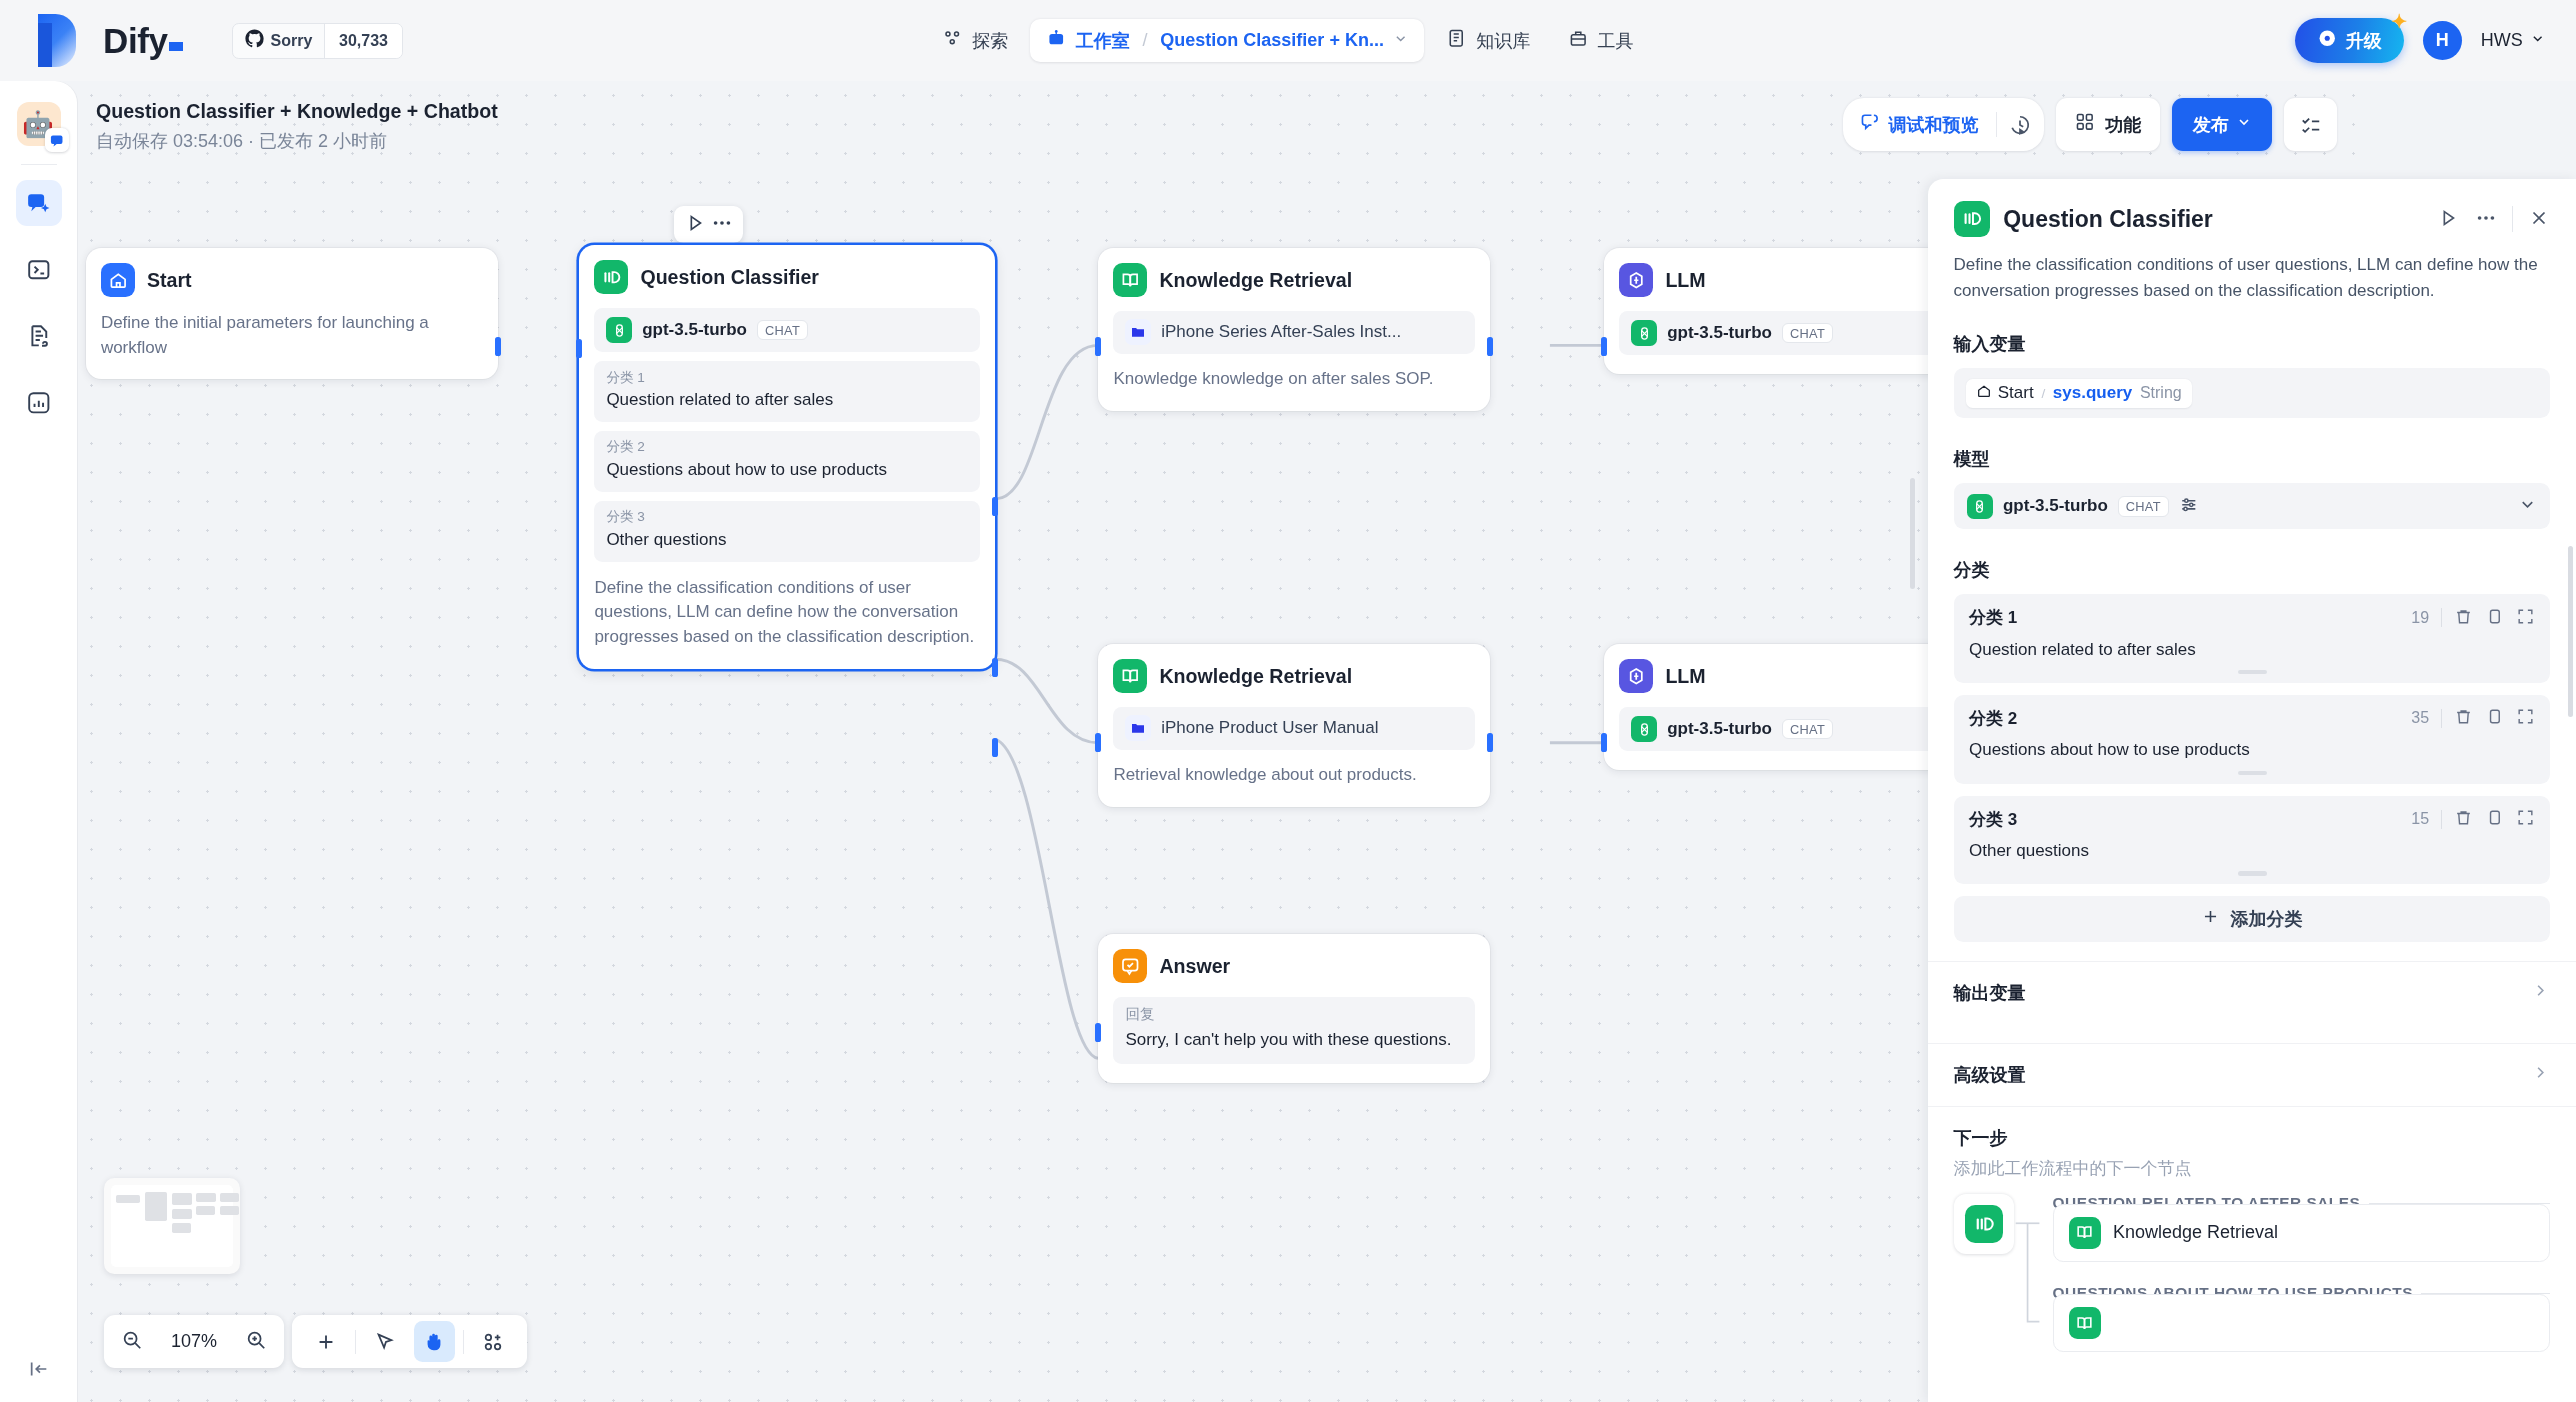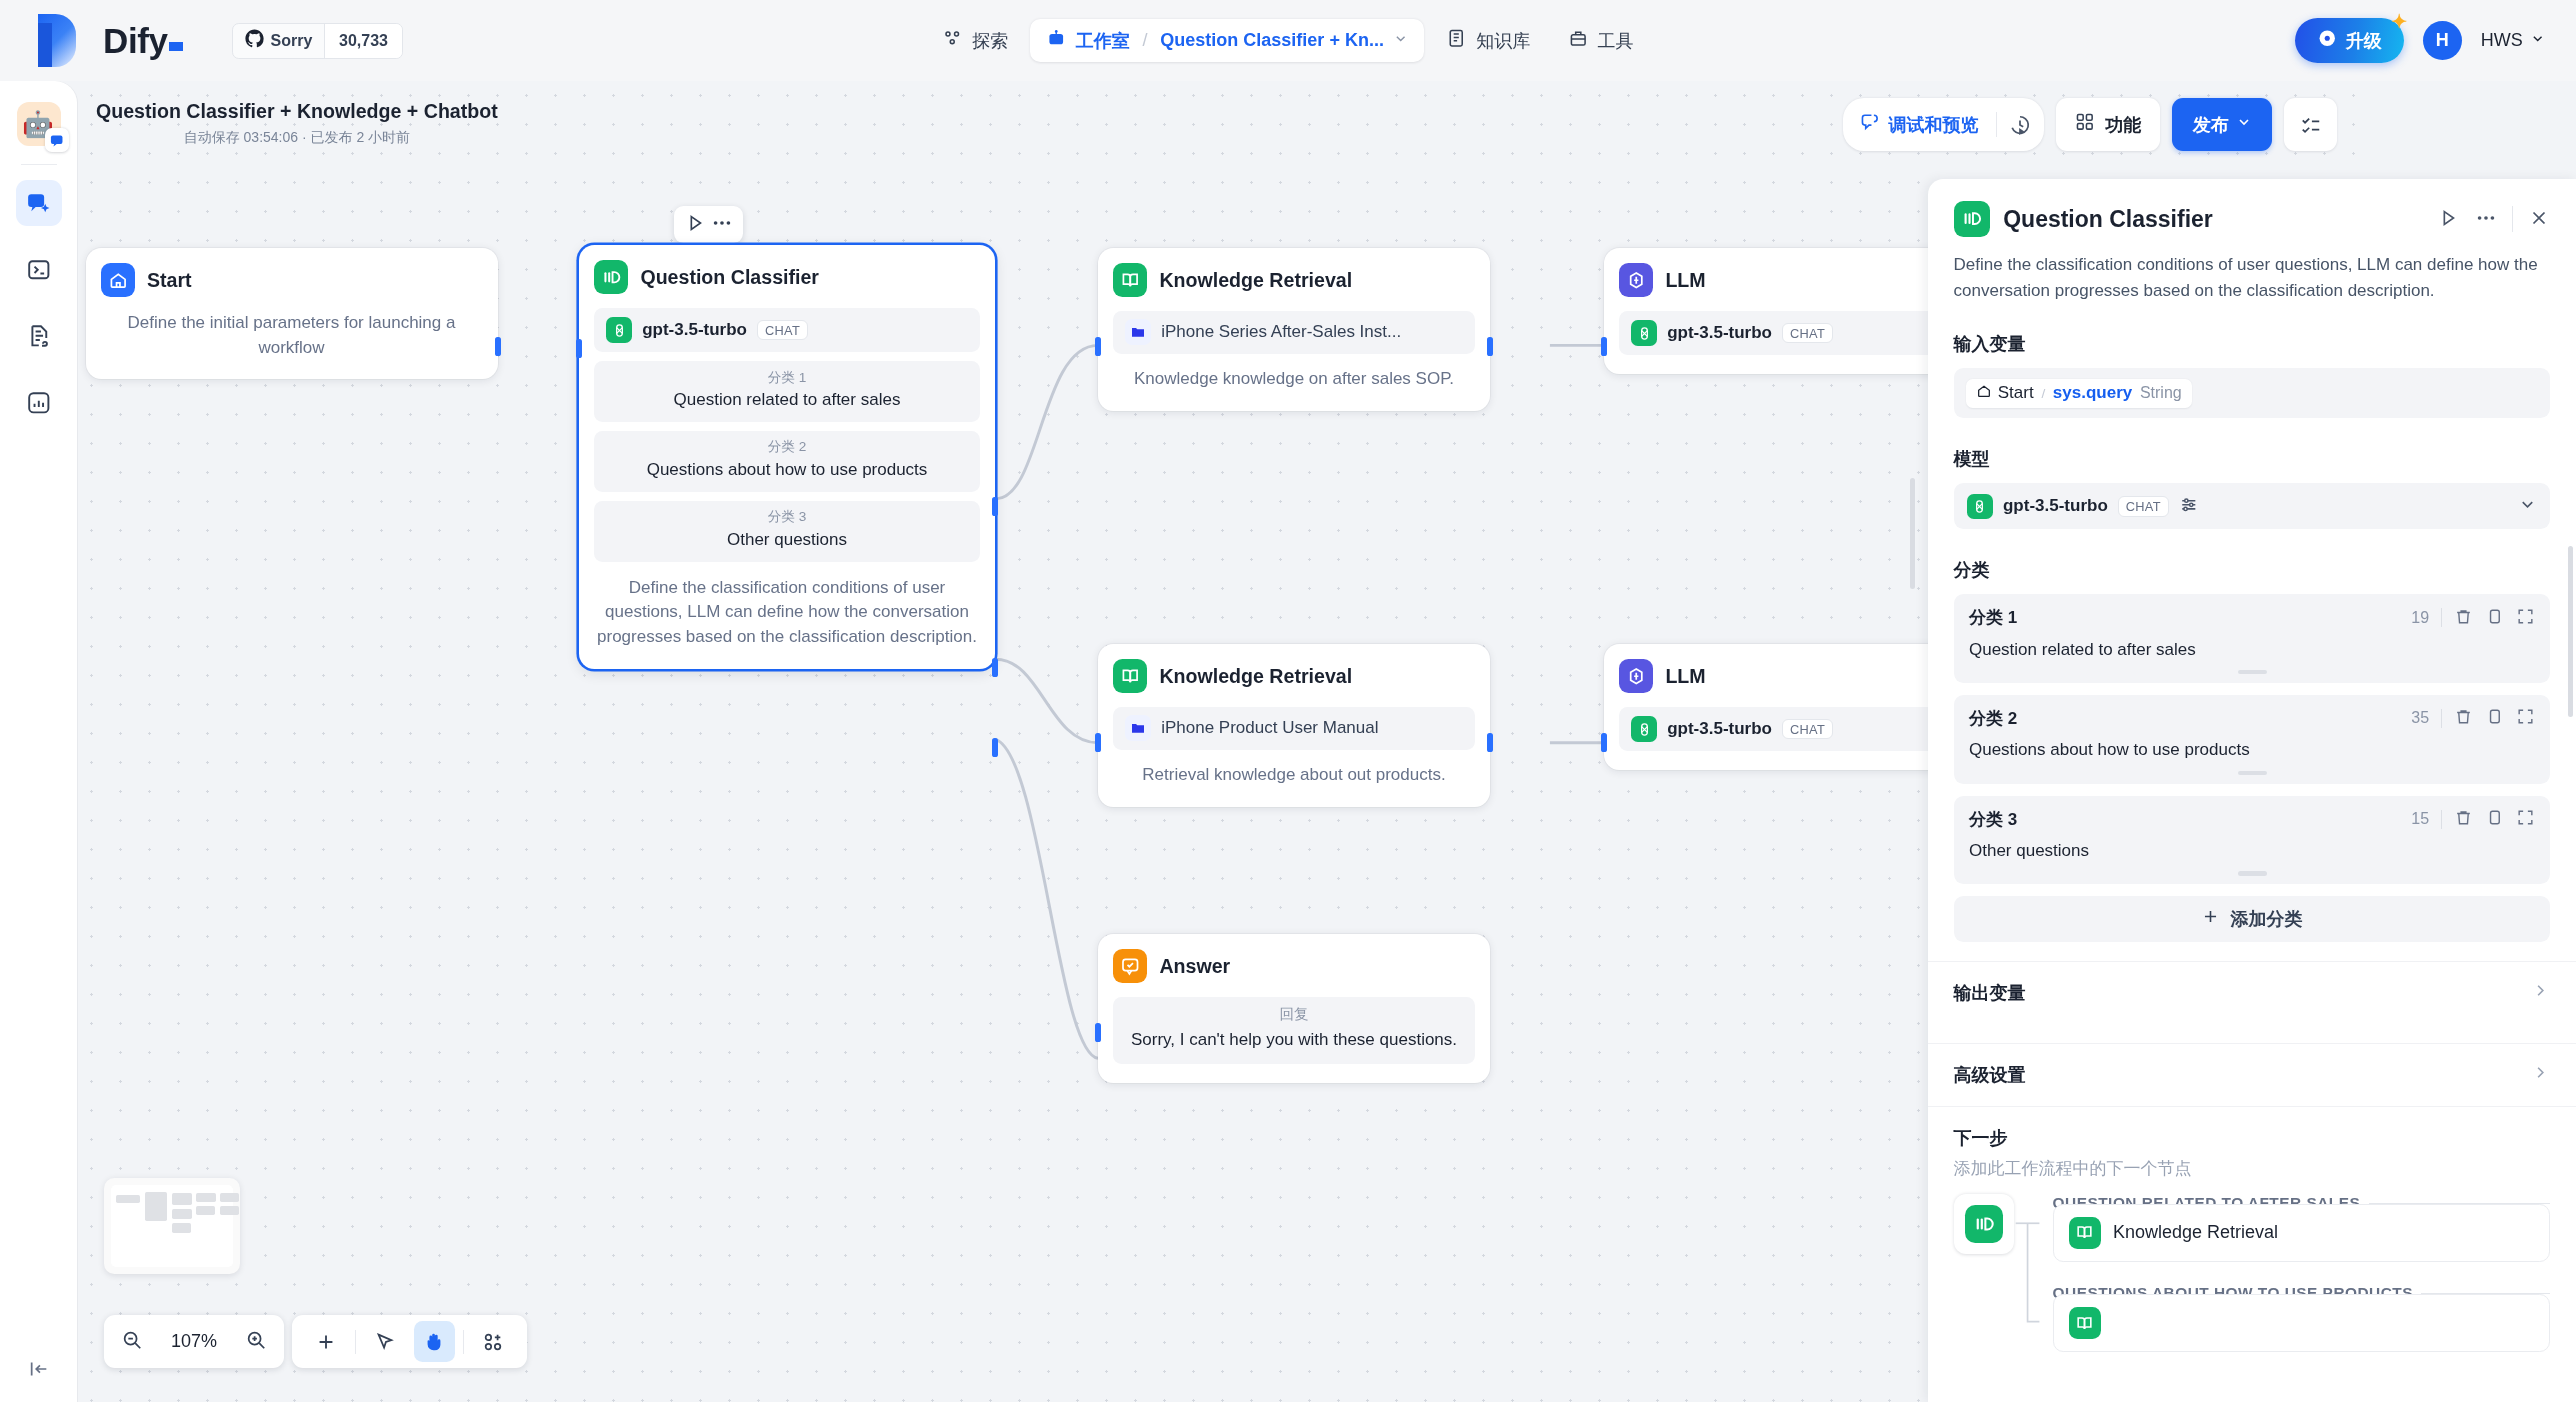--- a/index.html
+++ b/index.html
@@ -99,25 +99,24 @@
     color:#667085;
   }
 
   
   .canvas {
     position:absolute; top:81px; left:77px; width:2282px; height:1321px;
     background-color:#f2f4f7;
     background-image: radial-gradient(circle, #d4d8df 1.2px, transparent 1.2px);
     background-size: 29px 29px;
     overflow:hidden;
-    text-align:center;
   }
   .wf-title-block { position:absolute; top:19px; left:19px; }
   .wf-title { font-size:19.6px; font-weight:700; color:#1b2230; }
-  .wf-sub { font-size:14px; color:#7a8598; margin-top:6px; }
+  .wf-sub { font-size:18px; color:#7a8598; margin-top:6px; }
 
   .wf-actions { position:absolute; top:17px; right:22px; display:flex; align-items:center; gap:12px; }
   .pill-group { display:flex; align-items:center; background:#fff; border-radius:21px; box-shadow:0 0.9px 2.6px rgba(16,24,40,.10); height:53px; }
   .pill-btn { display:flex; align-items:center; gap:9.4px; padding:0 17px; height:53px; font-size:18px; font-weight:600; }
   .pill-btn.blue { color:#1c64f2; }
   .pill-sep { width:0.9px; height:25.6px; background:#e7e9ee; }
   .pill-icon-btn { display:flex; align-items:center; justify-content:center; width:48px; height:53px; color:#4a5568; }
   .feature-btn {
     display:flex; align-items:center; gap:10.2px; padding:0 19px; height:53px;
     background:#fff; border-radius:11px; box-shadow:0 0.9px 2.6px rgba(16,24,40,.10);

